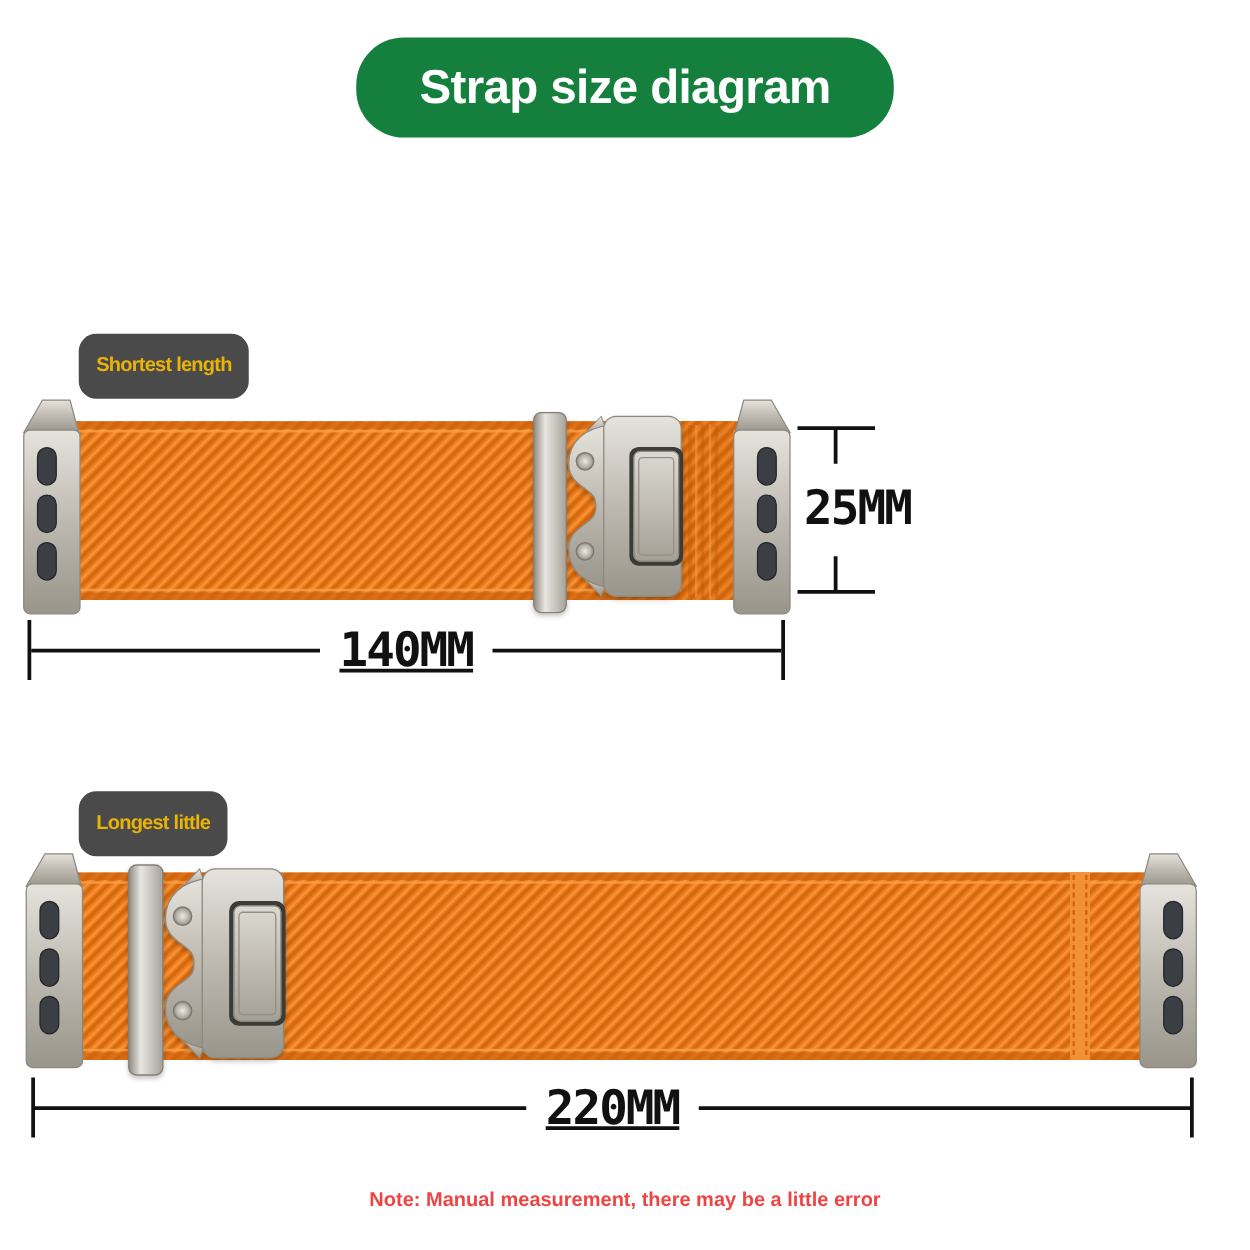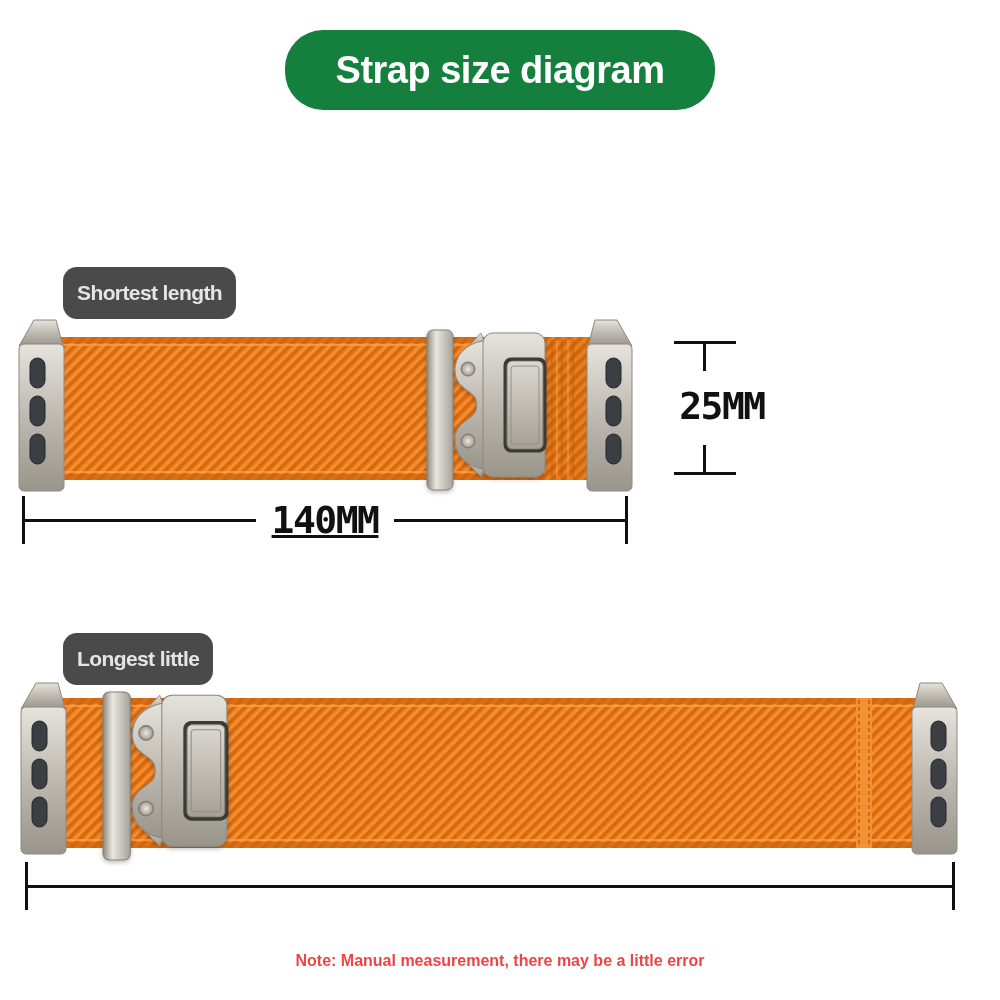--- a/index.html
+++ b/index.html
@@ -9,37 +9,37 @@
   }
   #art{position:absolute;left:0;top:0;}
   .banner{
     position:absolute;left:285px;top:30px;width:430px;height:80px;
     background:#15803d;border-radius:38px;color:#ffffff;
     display:flex;align-items:center;justify-content:center;
     font-size:38px;font-weight:bold;letter-spacing:-0.5px;
   }
   .tag{
     position:absolute;left:63px;height:52px;background:#4a4a4a;border-radius:14px;
-    color:#e5e5e5;display:inline-flex;align-items:center;justify-content:center;
-    padding:0 14px;font-size:21px;font-weight:bold;letter-spacing:-0.6px;white-space:nowrap;
+    color:#eab308;display:inline-flex;align-items:center;justify-content:center;
+    padding:0 14px;font-size:16px;font-weight:bold;letter-spacing:-0.6px;white-space:nowrap;
   }
   #tag-short{top:267px;}
   #tag-long{top:633px;}
   .dim-h{
     position:absolute;display:flex;align-items:center;color:#111111;text-decoration:underline;
   }
   .dim-h .tick{width:3px;height:48px;background:#111111;flex:0 0 auto;}
   .dim-h .dline{flex:1 1 auto;height:3px;background:#111111;}
   .dim-label{
     font-family:"DejaVu Sans Mono",monospace;font-weight:bold;font-size:38px;
     letter-spacing:-1.5px;line-height:1;padding:0 16px;white-space:nowrap;color:#111111;
   }
   #dim-140{left:22px;top:496px;width:606px;height:48px;}
   #dim-220{left:25px;top:861px;width:930px;height:50px;}
-  .dim-v{position:absolute;left:672px;top:341px;width:100px;height:134px;}
+  .dim-v{position:absolute;left:636px;top:341px;width:100px;height:134px;}
   .dim-v .hline{position:absolute;left:2px;width:62px;height:3px;background:#111111;}
   .dim-v .hline.top{top:0;}
   .dim-v .hline.bot{bottom:0;}
   .dim-v .vtick{position:absolute;left:31px;width:3px;height:27px;background:#111111;}
   .dim-v .vtick.top{top:3px;}
   .dim-v .vtick.bot{bottom:3px;}
   .dim-v .dim-label{position:absolute;left:0;top:46px;width:100%;text-align:center;padding:0;}
   #note{
     position:absolute;left:0;top:952px;width:1000px;text-align:center;
     font-size:16px;font-weight:bold;color:#ef4444;letter-spacing:0;
@@ -159,19 +159,20 @@
     <div class="tick"></div>
   </div>
 
   <div class="tag" id="tag-long">
     <span>Longest little</span>
   </div>
 
   <div class="dim-h" id="dim-220">
     <div class="tick"></div>
     <div class="dline"></div>
+    <span class="dim-label">220MM</span>
     <div class="dline"></div>
     <div class="tick"></div>
   </div>
 
   <div id="note">Note: Manual measurement, there may be a little error</div>
 
 </div>
 
 </body></html>

